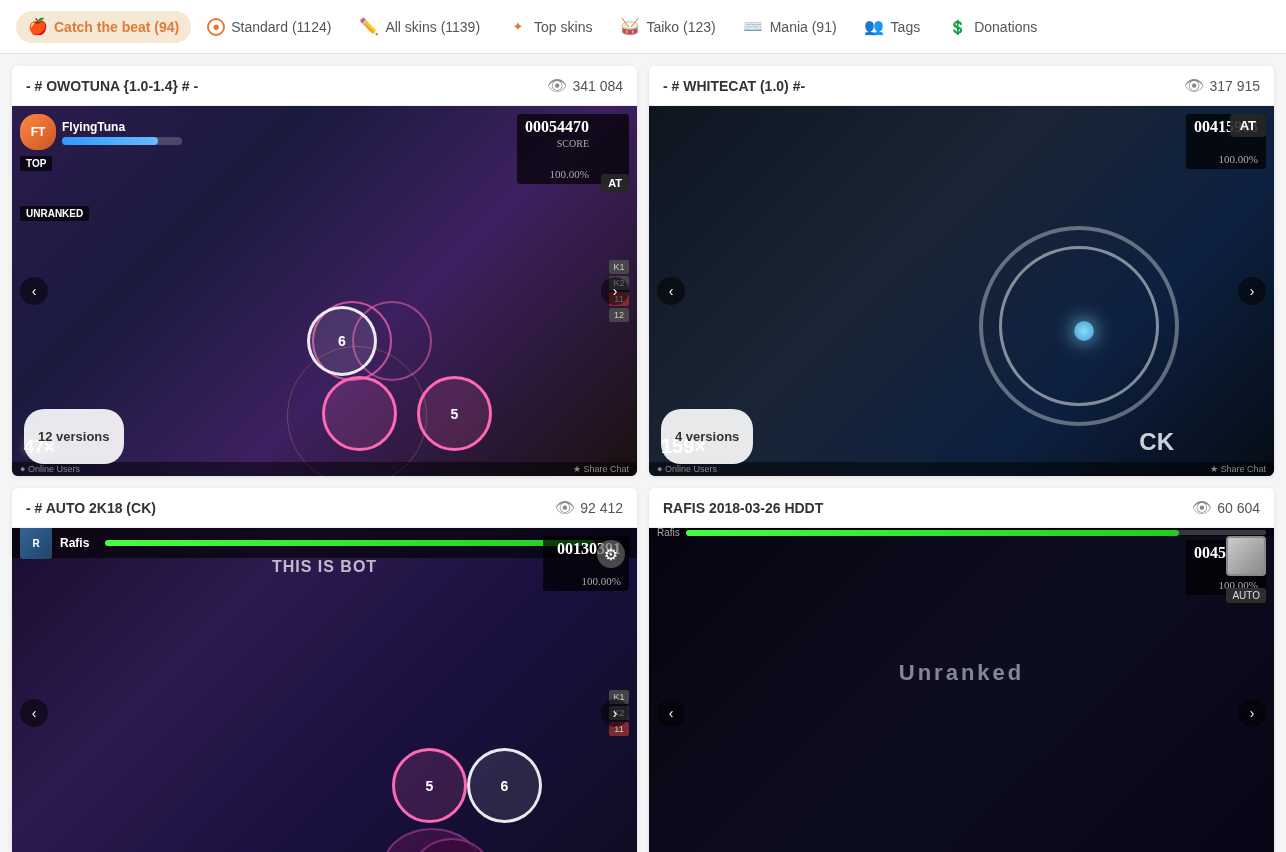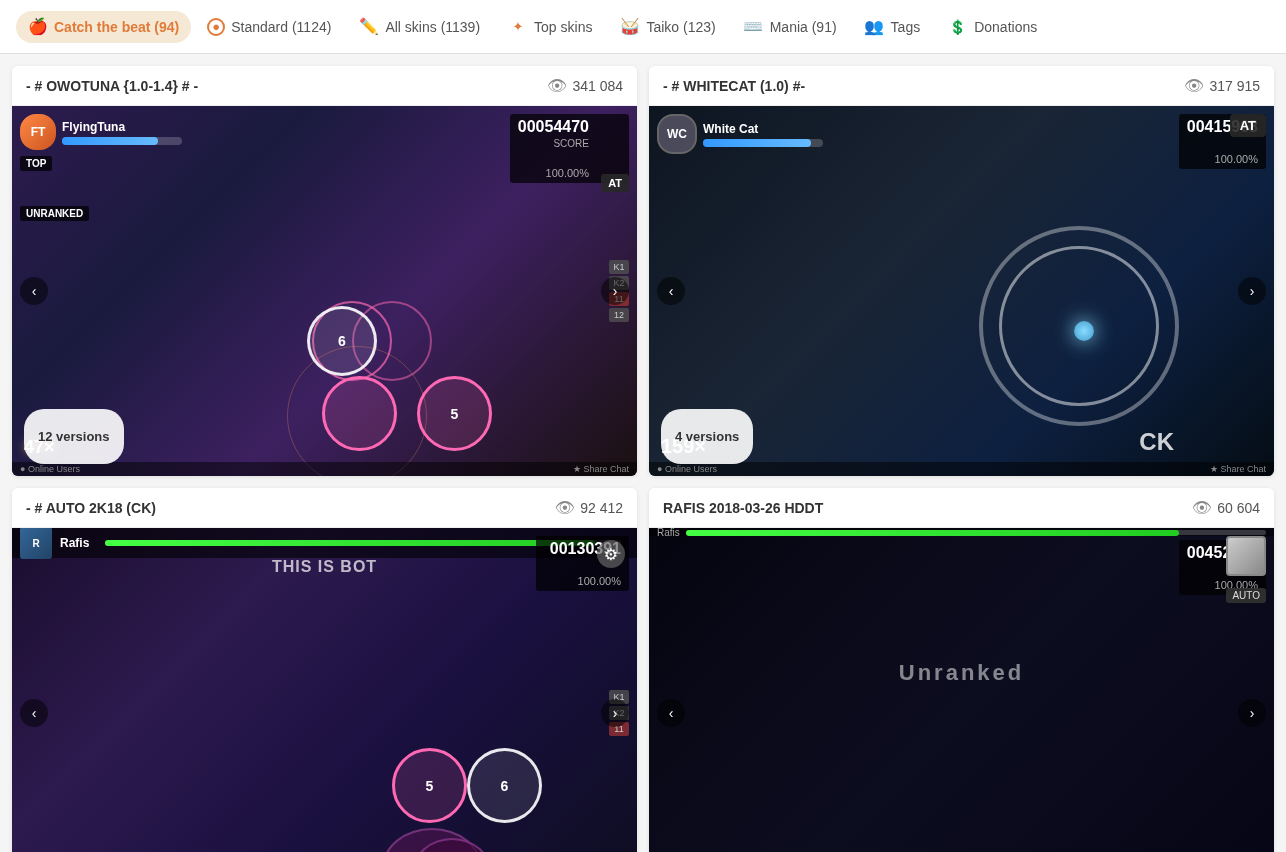--- a/index.html
+++ b/index.html
@@ -102,21 +102,21 @@
     }
 
     
     .score-box {
       position: absolute;
       top: 8px;
       right: 8px;
       background: rgba(0,0,0,0.7);
       color: #fff;
       font-size: 12px;
-      font-family: Liberation Sans, sans-serif;
+      font-family: Liberation Serif, serif;
       padding: 4px 8px;
       border-radius: 3px;
       text-align: right;
     }
     .score-num { font-size: 16px; font-weight: bold; display: block; }
 
     
     .player-bar {
       position: absolute;
       top: 8px;
@@ -473,29 +473,20 @@
   <div class="card">
     <div class="card-header">
       <span class="card-title">- # WHITECAT (1.0) #-</span>
       <div class="card-views">
         <span class="eye-icon">👁</span>
         <span>317 915</span>
       </div>
     </div>
     <div class="card-image bg-whitecat">
 
-      <div class="player-bar">
-        <div class="avatar" style="background:linear-gradient(135deg:#888,#555); width:40px; height:40px; border:2px solid #666; background: #4a4a5a;">WC</div>
-        <div class="player-info">
-          <span class="player-name">White Cat</span>
-          <div class="health-bar-outer">
-            <div class="health-bar-inner" style="width:90%;"></div>
-          </div>
-        </div>
-      </div>
 
       <div class="score-box">
         <span class="score-num">00415968</span>
         <span class="pct-display">100.00%</span>
       </div>
 
       <div style="position:absolute; top:8px; right:8px; background:rgba(40,40,40,0.9); color:#fff; font-size:13px; font-weight:bold; padding:4px 10px; border-radius:4px;">AT</div>
 
       <div class="circle-large" style="width:200px;height:200px;top:120px;left:330px;border-color:rgba(255,255,255,0.5);border-width:4px;"></div>
       <div class="circle-large" style="width:160px;height:160px;top:140px;left:350px;border-color:rgba(255,255,255,0.7);border-width:3px;"></div>

